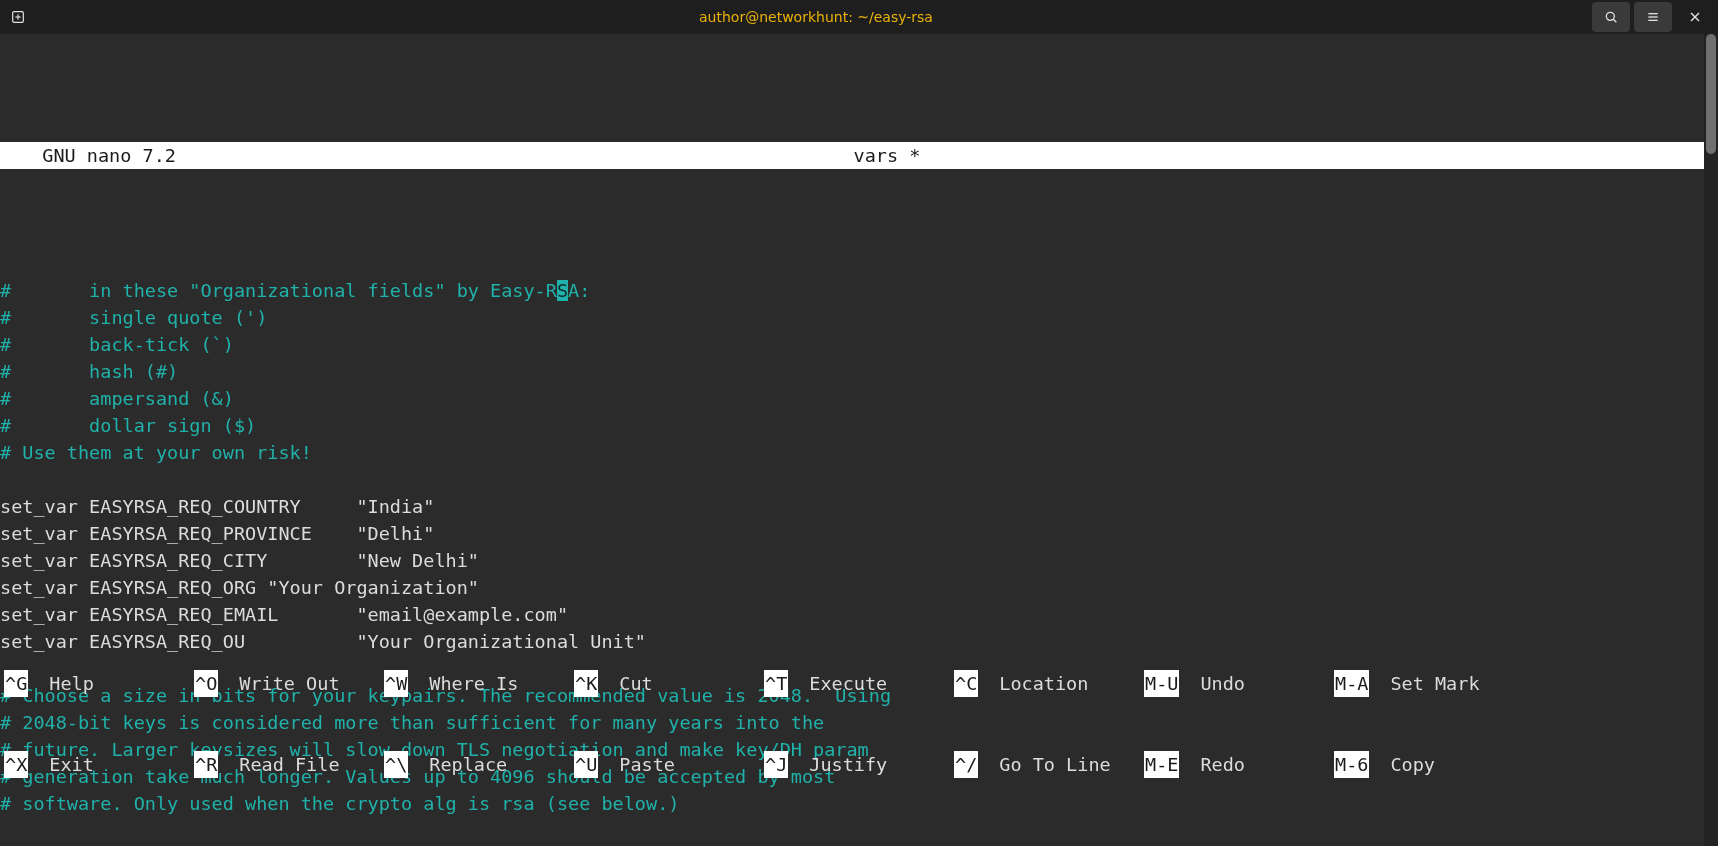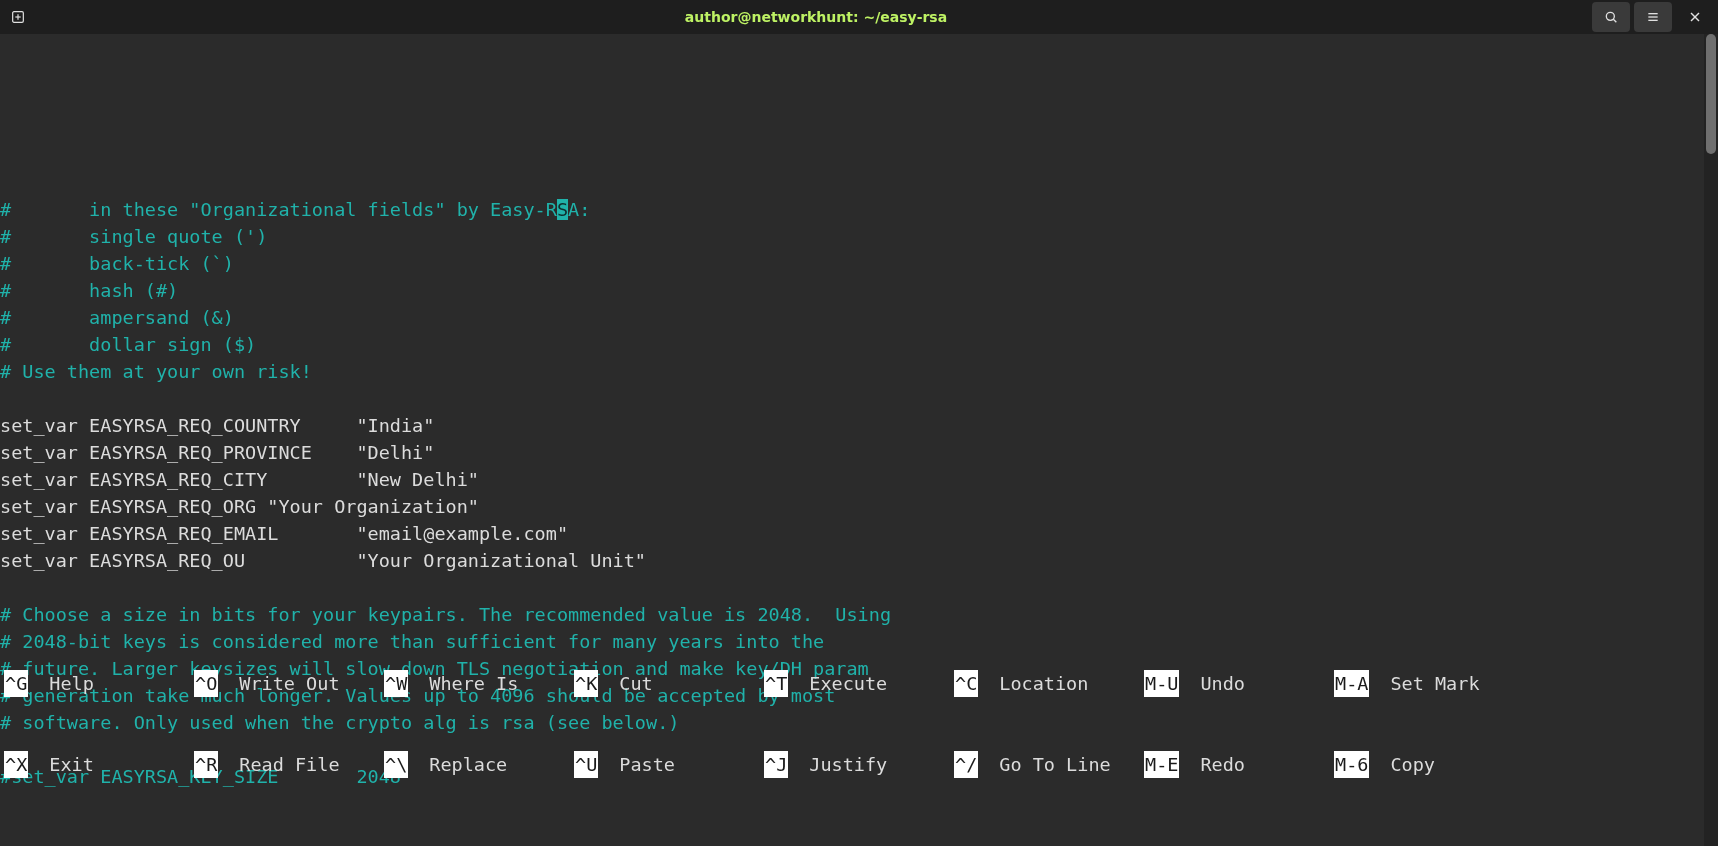--- a/index.html
+++ b/index.html
@@ -18,21 +18,21 @@
     height: 34px;
     background: #1e1e1e;
     color: #cfcfcf;
     display: flex;
     align-items: center;
     font-family: "DejaVu Sans", "Liberation Sans", sans-serif;
     font-size: 14px;
     user-select: none;
   }
   .titlebar .left  { width: 40px; display:flex; align-items:center; justify-content:center; }
-  .titlebar .center{ flex:1; text-align:center; font-weight:bold; color:#bef264; }
+  .titlebar .center{ flex:1; text-align:center; font-weight:normal; color:#eab308; }
   .titlebar .right { display:flex; align-items:center; }
   .titlebar .btn {
     width: 38px; height: 30px;
     display:flex; align-items:center; justify-content:center;
     margin-right: 4px;
     border-radius: 4px;
     background: #3a3a3a;
     color:#e0e0e0;
   }
   .titlebar .btn.plain { background: transparent; }
@@ -151,20 +151,24 @@
         <line x1="6" y1="6" x2="18" y2="18"></line>
         <line x1="18" y1="6" x2="6" y2="18"></line>
       </svg>
     </div>
   </div>
 </div>
 
 <div class="terminal">
 
   
+  <div class="nano-header">
+    <span class="app">  GNU nano 7.2</span>
+    <span class="file">vars *</span>
+  </div>
 
   
   <div class="nano-body" id="nano-body"><div class="cmt"><span>#       in these "Organizational fields" by Easy-R</span><span class="cursor-cell">S</span><span>A:</span></div><div class="cmt">#       single quote (')</div><div class="cmt">#       back-tick (`)</div><div class="cmt">#       hash (#)</div><div class="cmt">#       ampersand (&amp;)</div><div class="cmt">#       dollar sign ($)</div><div class="cmt"># Use them at your own risk!</div><div class="norm">&nbsp;</div><div class="norm">set_var EASYRSA_REQ_COUNTRY     "India"</div><div class="norm">set_var EASYRSA_REQ_PROVINCE    "Delhi"</div><div class="norm">set_var EASYRSA_REQ_CITY        "New Delhi"</div><div class="norm">set_var EASYRSA_REQ_ORG "Your Organization"</div><div class="norm">set_var EASYRSA_REQ_EMAIL       "email@example.com"</div><div class="norm">set_var EASYRSA_REQ_OU          "Your Organizational Unit"</div><div class="norm">&nbsp;</div><div class="cmt"># Choose a size in bits for your keypairs. The recommended value is 2048.  Using</div><div class="cmt"># 2048-bit keys is considered more than sufficient for many years into the</div><div class="cmt"># future. Larger keysizes will slow down TLS negotiation and make key/DH param</div><div class="cmt"># generation take much longer. Values up to 4096 should be accepted by most</div><div class="cmt"># software. Only used when the crypto alg is rsa (see below.)</div><div class="norm">&nbsp;</div><div class="cmt">#set_var EASYRSA_KEY_SIZE       2048</div></div>
 
   
   <div class="shortcut-rows">
     <div class="shortcut-row" id="row1"><div class="shortcut"><span class="key">^G</span><span class="desc">Help</span></div><div class="shortcut"><span class="key">^O</span><span class="desc">Write Out</span></div><div class="shortcut"><span class="key">^W</span><span class="desc">Where Is</span></div><div class="shortcut"><span class="key">^K</span><span class="desc">Cut</span></div><div class="shortcut"><span class="key">^T</span><span class="desc">Execute</span></div><div class="shortcut"><span class="key">^C</span><span class="desc">Location</span></div><div class="shortcut"><span class="key">M-U</span><span class="desc">Undo</span></div><div class="shortcut"><span class="key">M-A</span><span class="desc">Set Mark</span></div></div>
     <div class="shortcut-row" id="row2"><div class="shortcut"><span class="key">^X</span><span class="desc">Exit</span></div><div class="shortcut"><span class="key">^R</span><span class="desc">Read File</span></div><div class="shortcut"><span class="key">^\</span><span class="desc">Replace</span></div><div class="shortcut"><span class="key">^U</span><span class="desc">Paste</span></div><div class="shortcut"><span class="key">^J</span><span class="desc">Justify</span></div><div class="shortcut"><span class="key">^/</span><span class="desc">Go To Line</span></div><div class="shortcut"><span class="key">M-E</span><span class="desc">Redo</span></div><div class="shortcut"><span class="key">M-6</span><span class="desc">Copy</span></div></div>
   </div>
 

